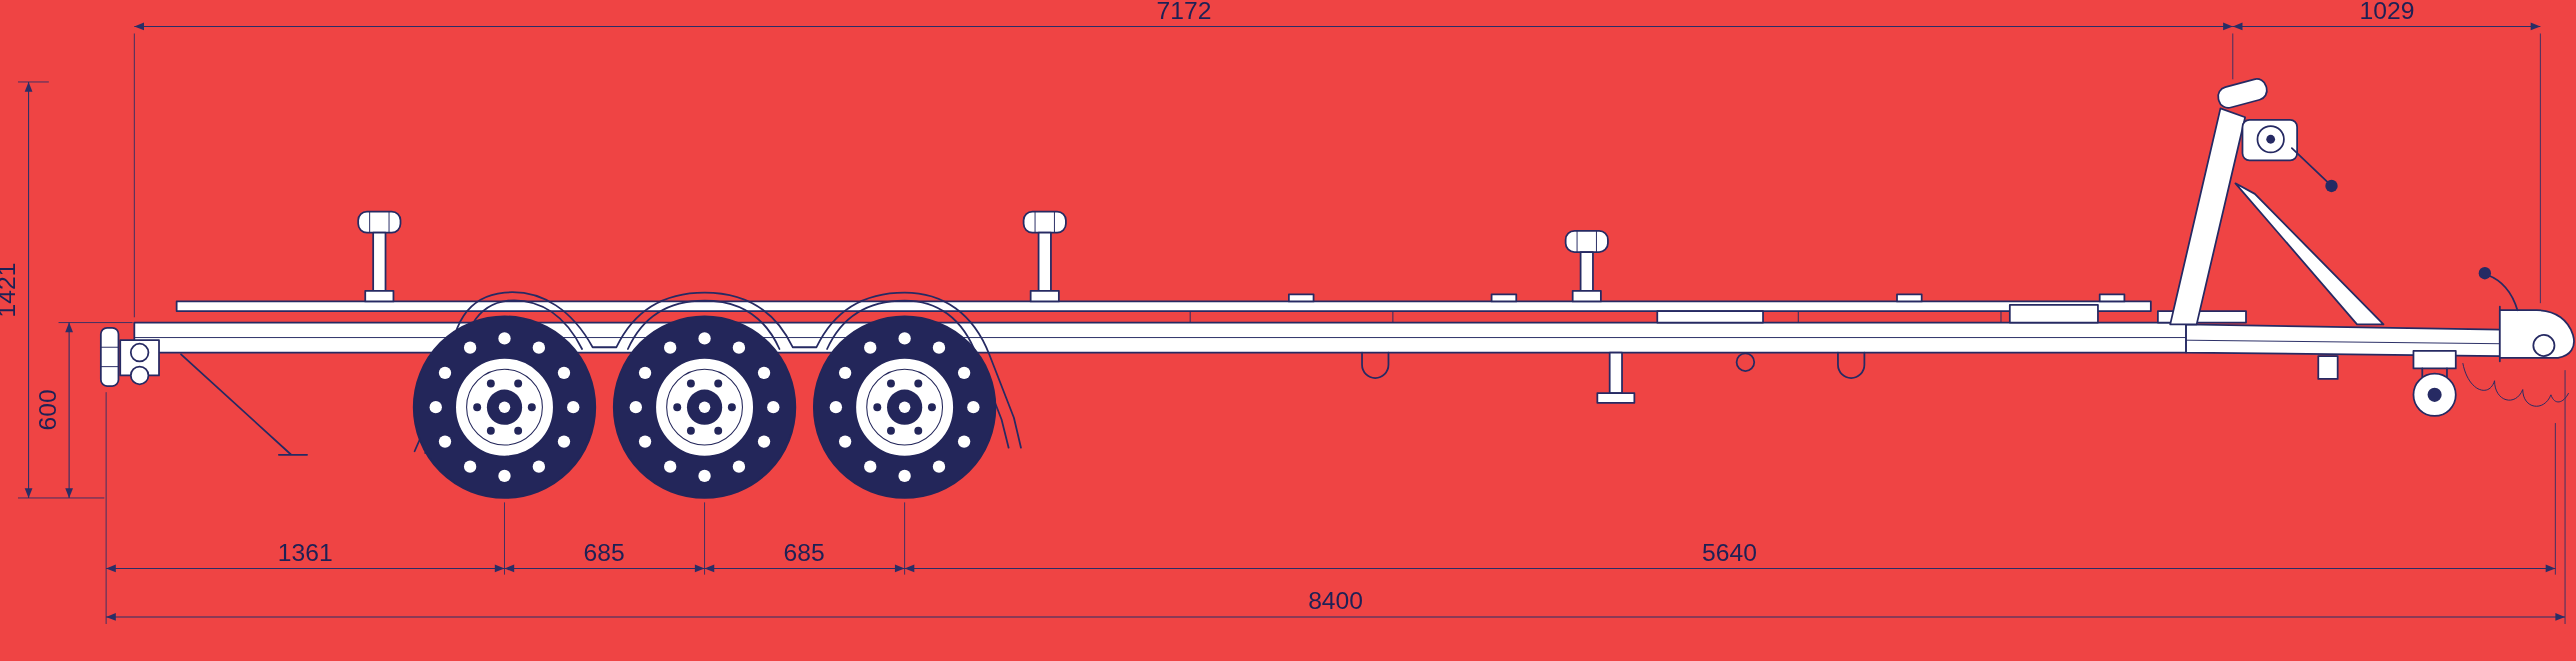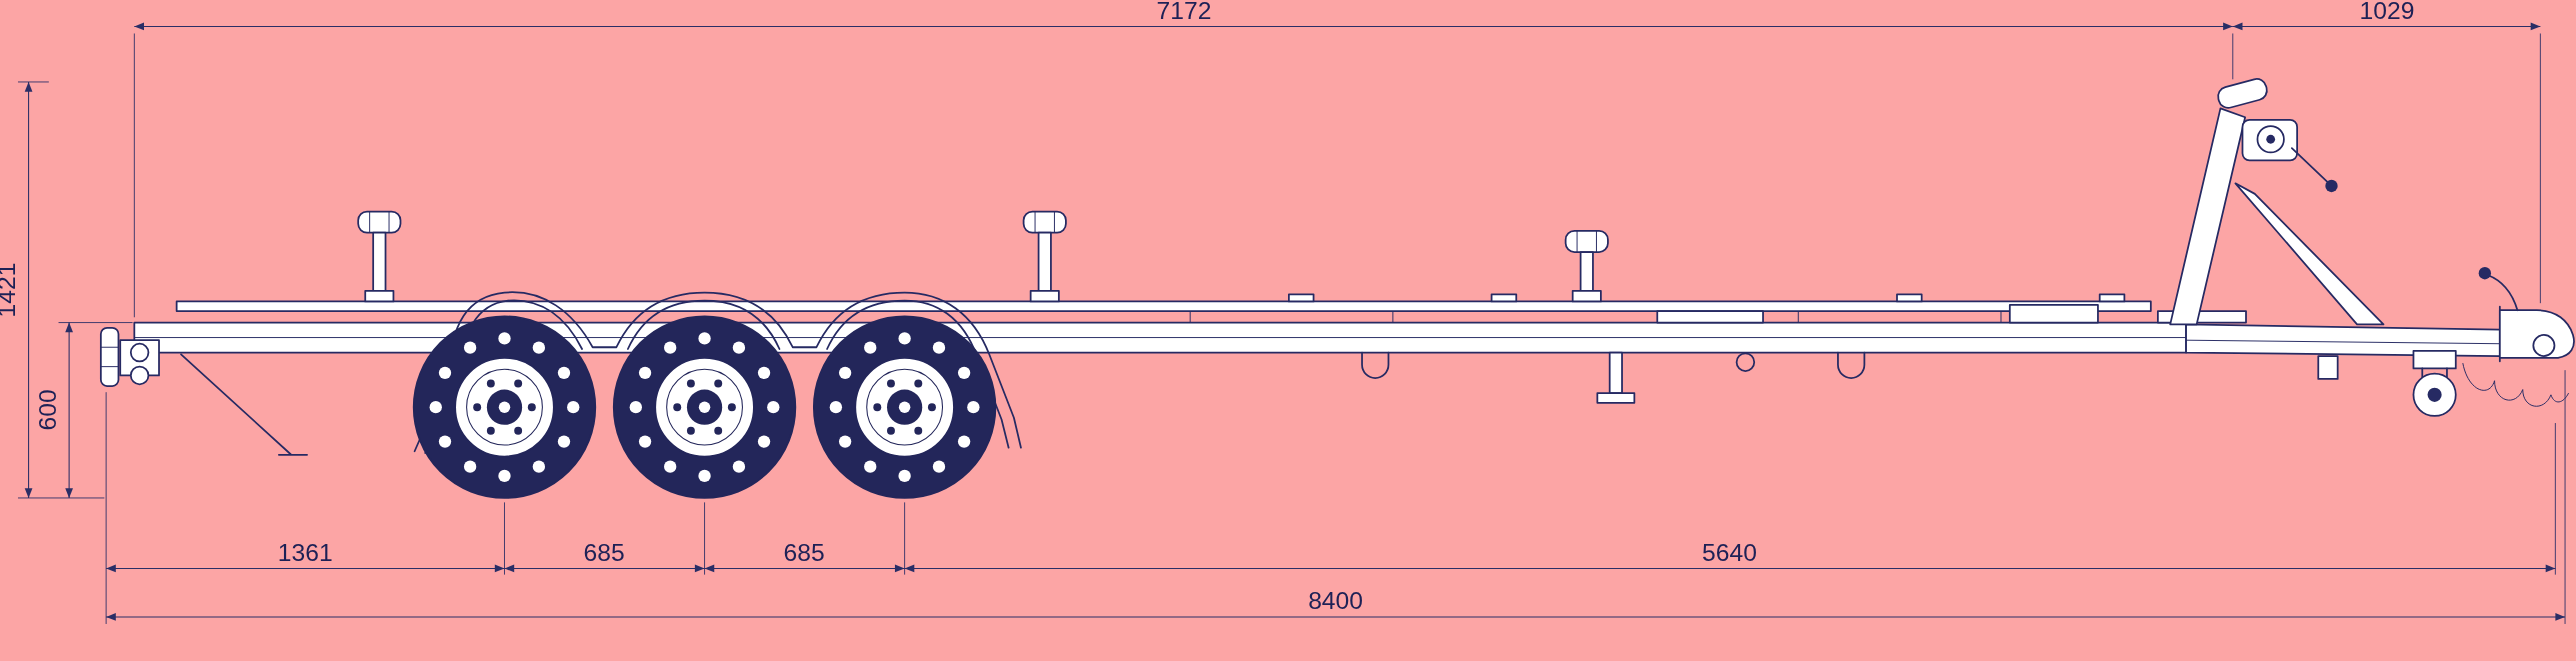--- a/index.html
+++ b/index.html
@@ -1,16 +1,16 @@
 <!DOCTYPE html>
 <html style="font-size:14px"><head>
 <meta charset="utf-8">
 <style>
   html,body{margin:0;padding:0;background:#ffffff;}
-  .page{width:2576px;height:661px;background:#fca5a5;position:relative;overflow:hidden;}
+  .page{width:2576px;height:661px;background:#ef4444;position:relative;overflow:hidden;}
   svg{display:block;}
   
   .p  {stroke:#262a63;stroke-width:2;fill:none;stroke-linecap:round;stroke-linejoin:round;}
   .pf {stroke:#262a63;stroke-width:2;fill:#ffffff;stroke-linejoin:round;}
   .pd {fill:#262a63;stroke:none;}
   .t  {stroke:#262a63;stroke-width:1.1;fill:none;}
   
   .dim{stroke:#2a2e66;stroke-width:1.2;fill:none;}
   .ext{stroke:#2a2e66;stroke-width:1;fill:none;}
   text.dlab{fill:#1d2156;font-family:"Liberation Sans",sans-serif;font-size:28px;}

